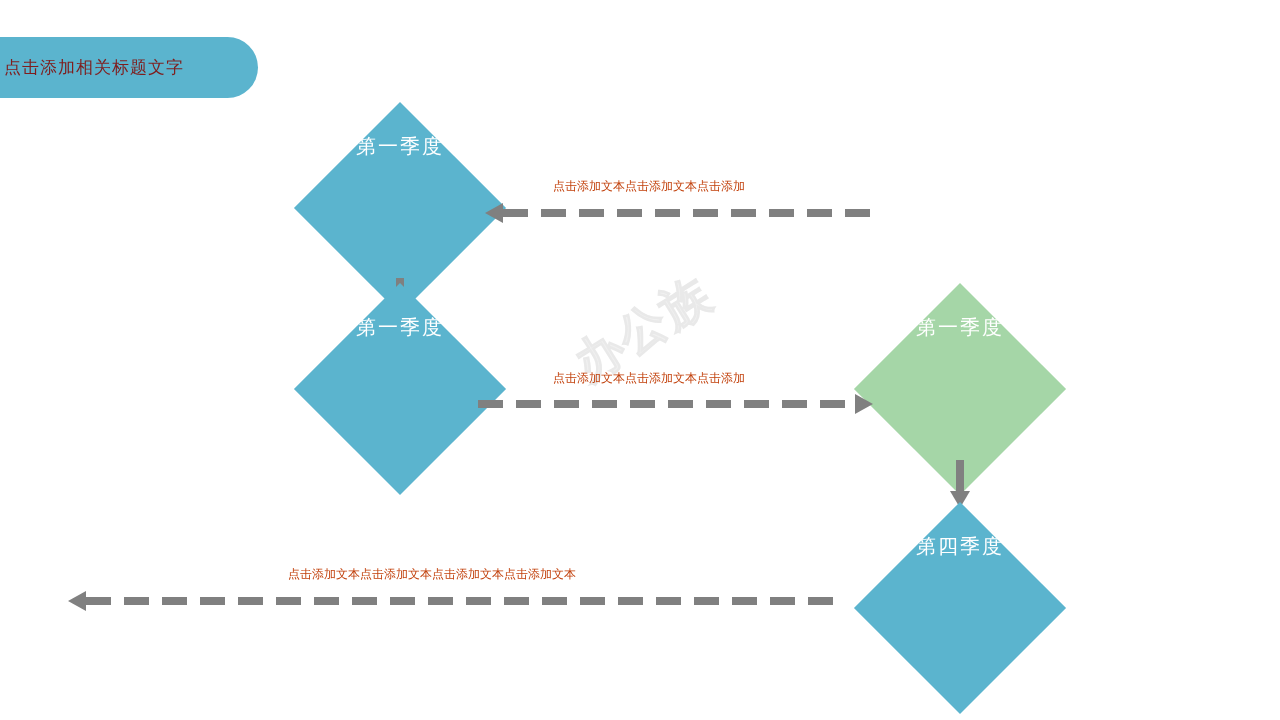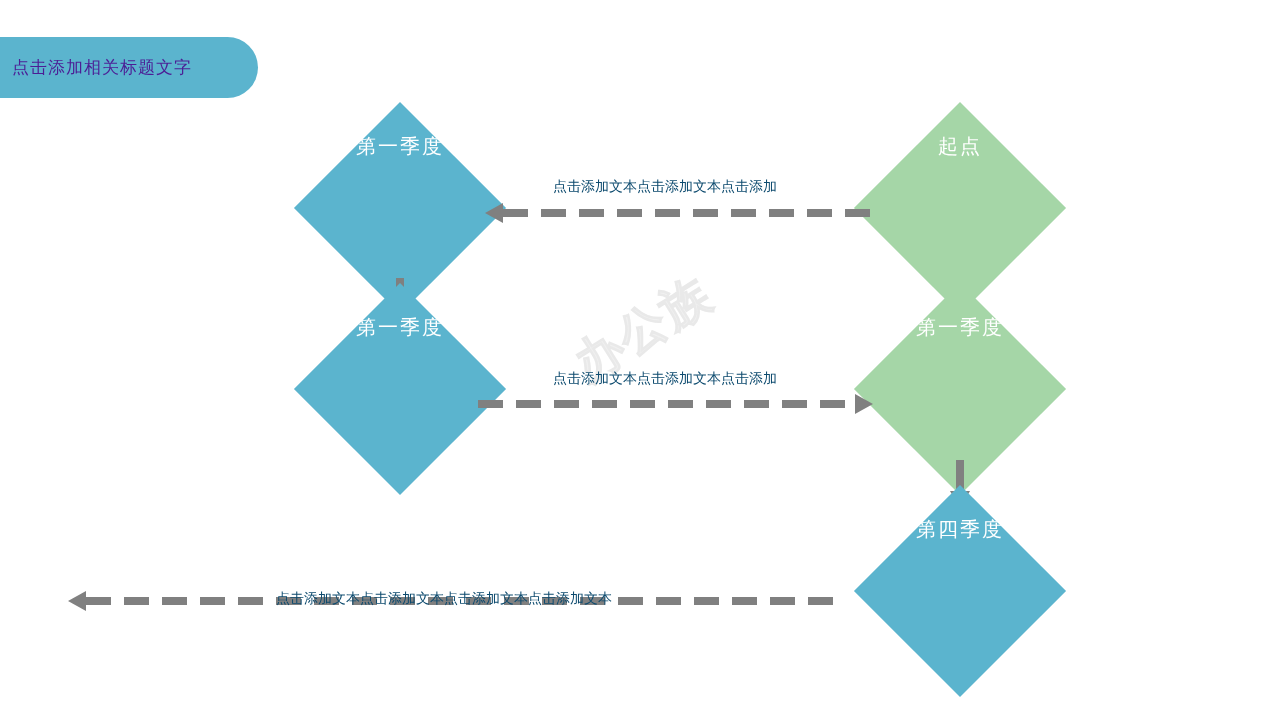--- a/index.html
+++ b/index.html
@@ -30,24 +30,24 @@
     top: 37px;
     width: 258px;
     height: 61px;
     background: #5BB4CE;
     border-top-right-radius: 34px;
     border-bottom-right-radius: 34px;
     display: flex;
     align-items: center;
   }
   .title-banner .title-text {
-    color: #4c1d95;
+    color: #7f1d1d;
     font-size: 17px;
     letter-spacing: 1px;
-    padding-left: 12px;
+    padding-left: 4px;
     white-space: nowrap;
     font-family: "Liberation Serif", "DejaVu Serif", serif;
   }
 
   
   .diamond {
     position: absolute;
     display: flex;
     align-items: flex-start;
     justify-content: center;
@@ -115,22 +115,22 @@
     position: absolute;
     left: -6px;
     width: 0; height: 0;
     border-left: 10px solid transparent;
     border-right: 10px solid transparent;
     border-top: 17px solid #808080;
   }
 
   .conn-label {
     position: absolute;
-    color: #0c4a6e;
-    font-size: 14px;
+    color: #c2410c;
+    font-size: 12px;
     white-space: nowrap;
     font-family: Liberation Sans, sans-serif;
   }
 
   
   .watermark {
     position: absolute;
     left: 575px;
     top: 295px;
     width: 150px;
@@ -155,24 +155,20 @@
 
   <div class="title-banner">
     <span class="title-text">点击添加相关标题文字</span>
   </div>
 
   <div class="diamond" style="left:325px; top:133px; width:150px; height:150px;">
     <div class="shape" style="background:#5BB4CE;"></div>
     <span class="d-label">第一季度</span>
   </div>
 
-  <div class="diamond" style="left:885px; top:133px; width:150px; height:150px;">
-    <div class="shape" style="background:#A5D6A7;"></div>
-    <span class="d-label">起点</span>
-  </div>
 
   <div class="h-conn" style="left:485px; top:209px; width:395px;">
     <div class="arrow-left" style="left:0;"></div>
     <div class="dashline" style="left:18px; width:377px;"></div>
   </div>
   <div class="conn-label" style="left:553px; top:178px;">点击添加文本点击添加文本点击添加</div>
 
   <div class="v-conn" style="left:396px; top:278px; height:37px;">
     <div class="vline" style="height:21px;"></div>
     <div class="arrow-down" style="top:20px;"></div>
@@ -192,24 +188,24 @@
     <div class="dashline" style="left:0; width:377px;"></div>
     <div class="arrow-right" style="left:377px;"></div>
   </div>
   <div class="conn-label" style="left:553px; top:370px;">点击添加文本点击添加文本点击添加</div>
 
   <div class="v-conn" style="left:956px; top:460px; height:50px;">
     <div class="vline" style="height:32px;"></div>
     <div class="arrow-down" style="top:31px;"></div>
   </div>
 
-  <div class="diamond" style="left:885px; top:516px; width:150px; height:150px;">
+  <div class="diamond" style="left:885px; top:533px; width:150px; height:150px;">
     <div class="shape" style="background:#5BB4CE;"></div>
     <span class="d-label">第四季度</span>
   </div>
 
   <div class="h-conn" style="left:68px; top:597px; width:775px;">
     <div class="arrow-left" style="left:0;"></div>
     <div class="dashline" style="left:18px; width:757px;"></div>
   </div>
-  <div class="conn-label" style="left:276px; top:566px;margin-top:24px;">点击添加文本点击添加文本点击添加文本点击添加文本</div>
+  <div class="conn-label" style="left:288px; top:566px;">点击添加文本点击添加文本点击添加文本点击添加文本</div>
 
 </div>
 
 </body></html>

